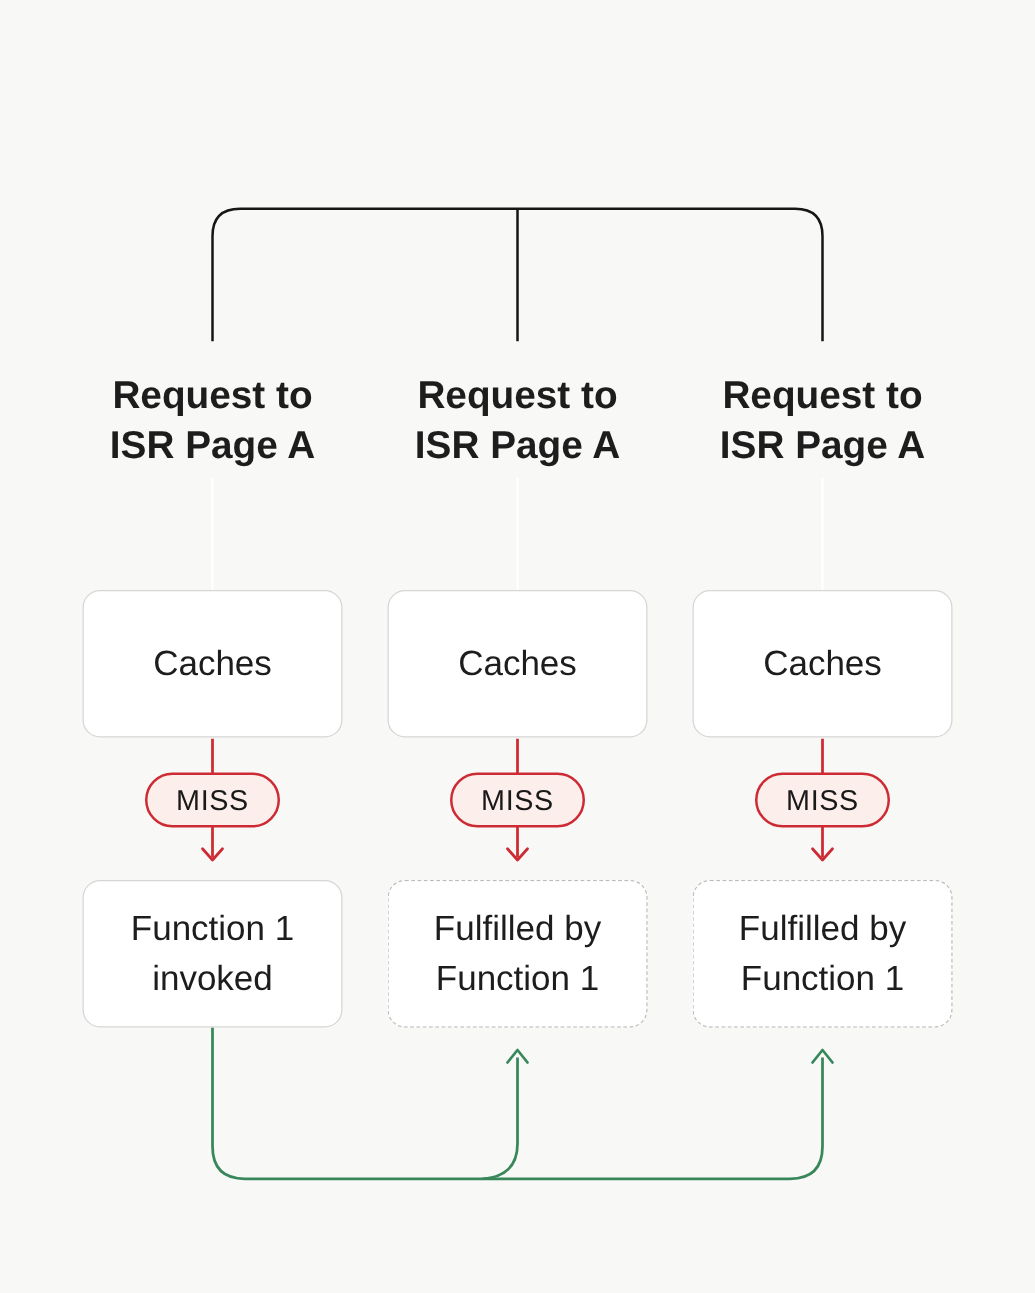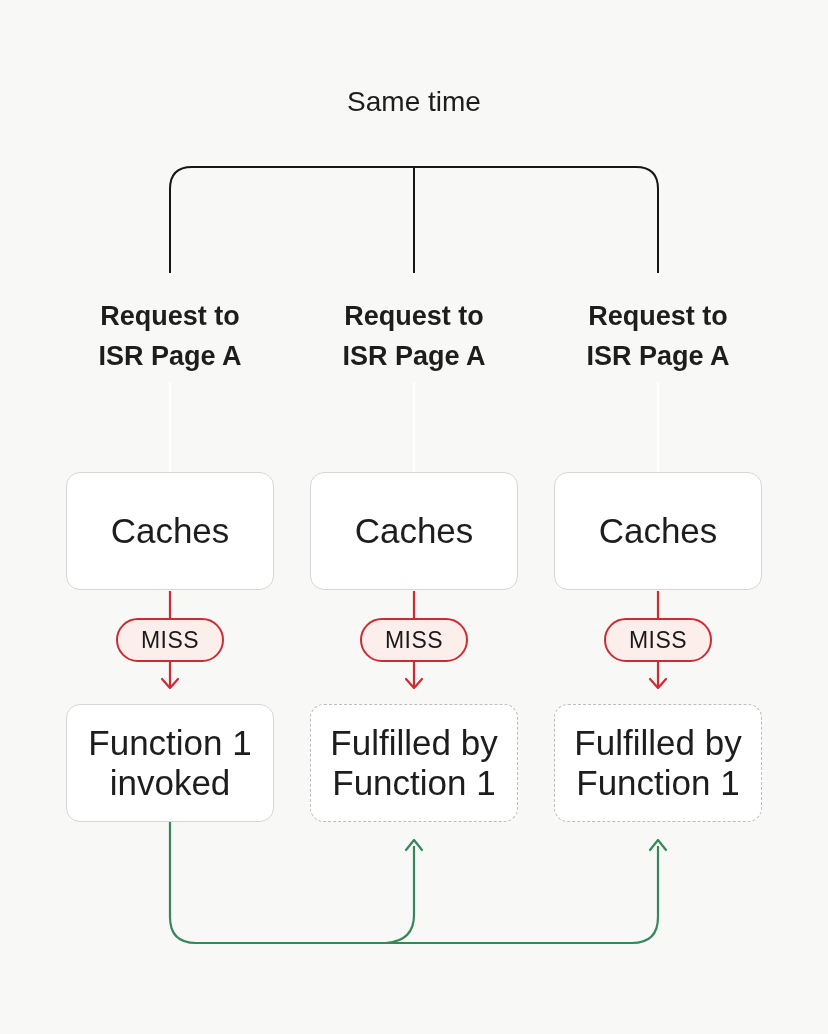--- a/index.html
+++ b/index.html
@@ -29,30 +29,30 @@
   .stroke-red{stroke:var(--red);stroke-width:2.2;fill:none;}
   .stroke-green{stroke:var(--green);stroke-width:2.2;fill:none;}
   .round{stroke-linecap:round;stroke-linejoin:round;}
 
   .title{
     position:absolute;left:0;top:84px;width:828px;
     text-align:center;font-size:28px;line-height:36px;color:var(--text);
   }
   .req-label{
     position:absolute;top:296px;width:260px;
-    text-align:center;font-size:27px;font-weight:700;line-height:40px;
+    text-align:center;font-size:31px;font-weight:700;line-height:40px;
     white-space:pre-line;color:var(--text);
   }
   .req-label.c1{left:40px;} .req-label.c2{left:284px;} .req-label.c3{left:528px;}
 
   .box{
     position:absolute;width:208px;height:118px;
     background:#ffffff;border:1.5px solid var(--box-border);border-radius:14px;
     display:flex;align-items:center;justify-content:center;
-    font-size:35px;line-height:40px;text-align:center;white-space:pre-line;
+    font-size:28px;line-height:40px;text-align:center;white-space:pre-line;
     color:var(--text);
   }
   .box.dashed{border:1.5px dashed var(--dashed-border);}
   .row-cache{top:472px;}
   .row-result{top:704px;text-align:center;}
   .box.c1{left:66px;} .box.c2{left:310px;} .box.c3{left:554px;}
 
   .badge{
     position:absolute;top:618px;width:108px;height:44px;
     background:var(--red-fill);border:2.2px solid var(--red);border-radius:22px;
@@ -81,21 +81,20 @@
     <path class="stroke-red round" d="M 406 679 L 414 688 L 422 679"></path>
     <path class="stroke-red" d="M 658 591 L 658 620 M 658 660 L 658 686"></path>
     <path class="stroke-red round" d="M 650 679 L 658 688 L 666 679"></path>
 
     <path class="stroke-green" d="M 170 822 L 170 917 Q 170 943 196 943 L 632 943 Q 658 943 658 917 L 658 846"></path>
     <path class="stroke-green" d="M 386 943 Q 414 941 414 915 L 414 846"></path>
     <path class="stroke-green round" d="M 406 850 L 414 840 L 422 850"></path>
     <path class="stroke-green round" d="M 650 850 L 658 840 L 666 850"></path>
   </svg>
 
-  <div class="title">Same time</div>
 
   <div class="req-label c1">Request to
 ISR Page A</div>
   <div class="req-label c2">Request to
 ISR Page A</div>
   <div class="req-label c3">Request to
 ISR Page A</div>
 
   <div class="box row-cache c1">Caches</div>
   <div class="box row-cache c2">Caches</div>

